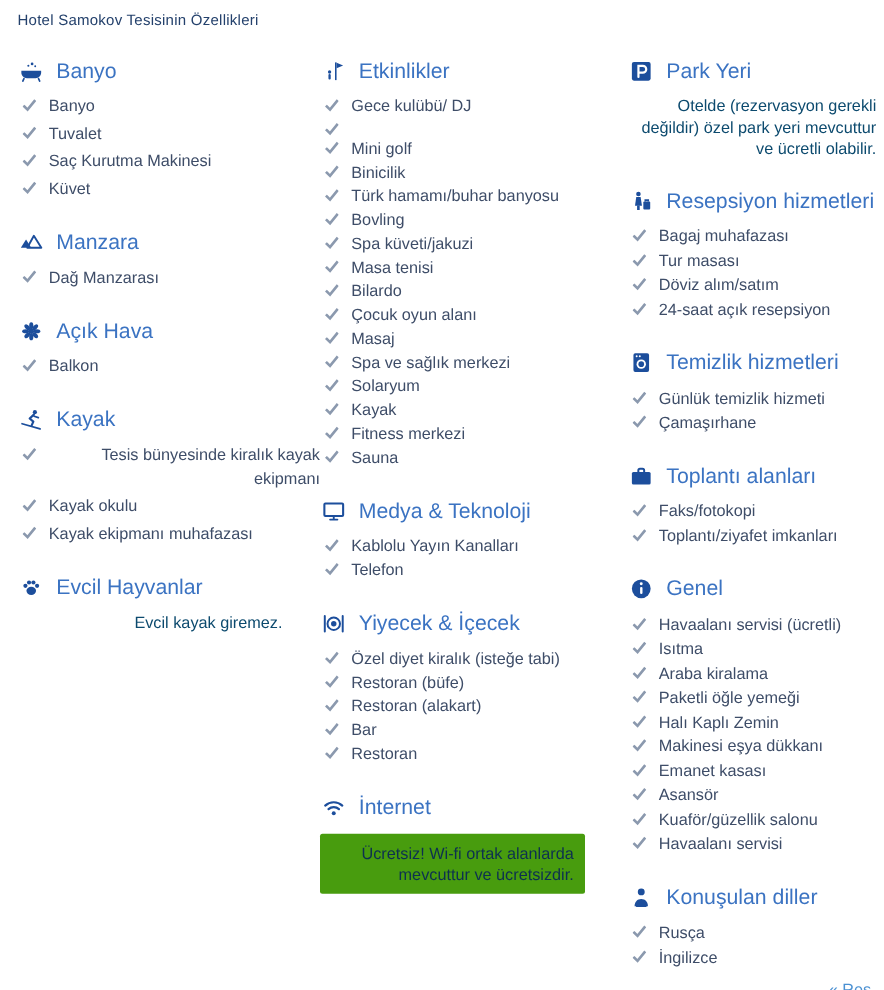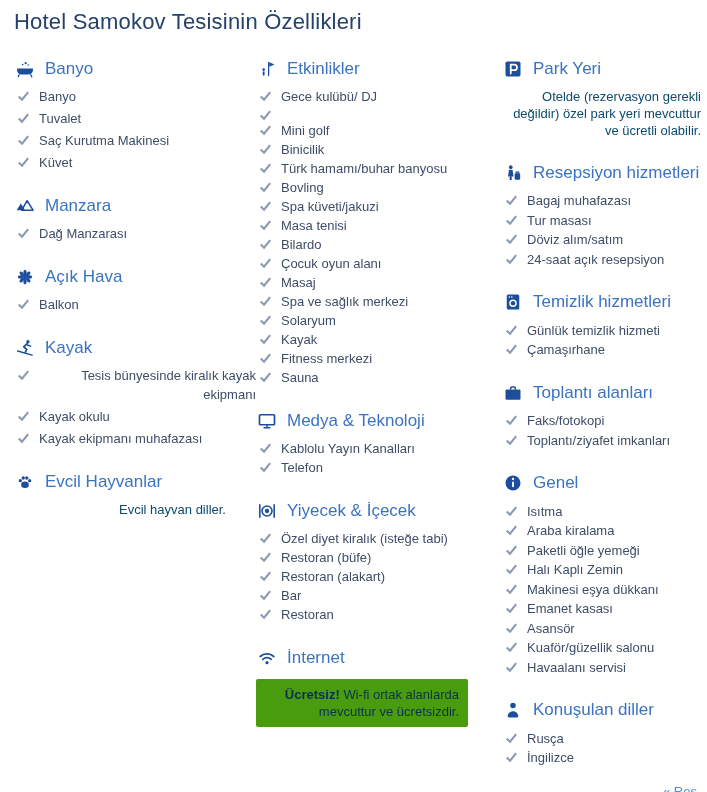--- a/index.html
+++ b/index.html
@@ -3,21 +3,21 @@
 <meta charset="utf-8">
 <style>
   html,body{margin:0;padding:0;}
   body{
     width:707px;height:792px;position:relative;overflow:hidden;
     background:#ffffff;
     font-family:"Liberation Sans",sans-serif;
   }
   .page-title{
     margin:0;padding:9px 14px 0 14px;
-    font-size:22px;font-weight:400;color:#24416c;letter-spacing:.2px;
+    font-size:12px;font-weight:400;color:#24416c;letter-spacing:.2px;
   }
   #columns{display:flex;align-items:flex-start;padding:0 6px 0 14px;box-sizing:border-box;}
   .col{box-sizing:border-box;}
   .col-0{width:242px;}
   .col-1{width:246px;}
   .col-2{width:199px;}
   .sec{margin-top:23px;text-align:right;}
   .sec-head{display:flex;align-items:center;gap:9px;}
   .sec-icon{width:22px;height:21px;display:flex;align-items:center;justify-content:center;color:#1c4e9c;flex:0 0 22px;}
   .sec-icon svg{width:20px;height:20px;fill:#1c4e9c;}
@@ -26,21 +26,21 @@
   .item{display:flex;gap:10px;padding-left:4px;font-size:13px;line-height:19px;color:#3e4d68;}
   .col-0 .item{margin-bottom:3px;}
   .col-2 .item{margin-bottom:.5px;}
   .chk{flex:0 0 11px;display:flex;align-items:flex-start;padding-top:4px;}
   .chk svg{width:11px;height:11px;stroke:#8b99ae;fill:none;}
   .note{margin:9px 0 0 0;font-size:13px;line-height:17px;color:#0c4a6e;max-width:212px;}
   .wifi-banner{
     margin-top:11px;width:194px;padding:7px 9px;border-radius:2px;
     background:#489c0e;color:#0d3050;font-size:13px;line-height:17px;
   }
-  .wifi-banner b{font-weight:700;}
+  .wifi-banner b{font-weight:400;}
   .footer-link{
     position:absolute;right:10px;bottom:-7px;
     font-size:13px;color:#4a90d2;text-decoration:none;white-space:nowrap;
   }
   .svg-defs{position:absolute;width:0;height:0;overflow:hidden;}
 </style>
 </head>
 <body>
 
 <svg class="svg-defs" aria-hidden="true">
@@ -263,21 +263,21 @@
       </section>
       <section class="sec">
       <div class="sec-head">
         <span class="sec-icon">
           <svg viewBox="0 0 24 24">
               <use href="#i-paw"></use>
             </svg>
         </span>
         <h3 class="sec-title">Evcil Hayvanlar</h3>
       </div>
-        <p class="note">Evcil hayvan diller.</p>
+        <p class="note">Evcil kayak giremez.</p>
       </section>
     </div>
     <div class="col col-1">
       <section class="sec">
       <div class="sec-head">
         <span class="sec-icon">
           <svg viewBox="0 0 24 24">
               <use href="#i-golf-flag"></use>
             </svg>
         </span>
@@ -623,20 +623,28 @@
       <section class="sec">
       <div class="sec-head">
         <span class="sec-icon">
           <svg viewBox="0 0 24 24">
               <use href="#i-info"></use>
             </svg>
         </span>
         <h3 class="sec-title">Genel</h3>
       </div>
         <ul class="items">
+          <li class="item">
+            <span class="chk">
+              <svg viewBox="0 0 12 12">
+                <path d="M1.6 6.8l2.8 2.7L10.4 2.1" stroke-width="2.3" stroke-linecap="square"></path>
+              </svg>
+            </span>
+            <span class="item-label">Havaalanı servisi (ücretli)</span>
+          </li>
           <li class="item">
             <span class="chk">
               <svg viewBox="0 0 12 12">
                 <path d="M1.6 6.8l2.8 2.7L10.4 2.1" stroke-width="2.3" stroke-linecap="square"></path>
               </svg>
             </span>
             <span class="item-label">Isıtma</span>
           </li>
           <li class="item">
             <span class="chk">

